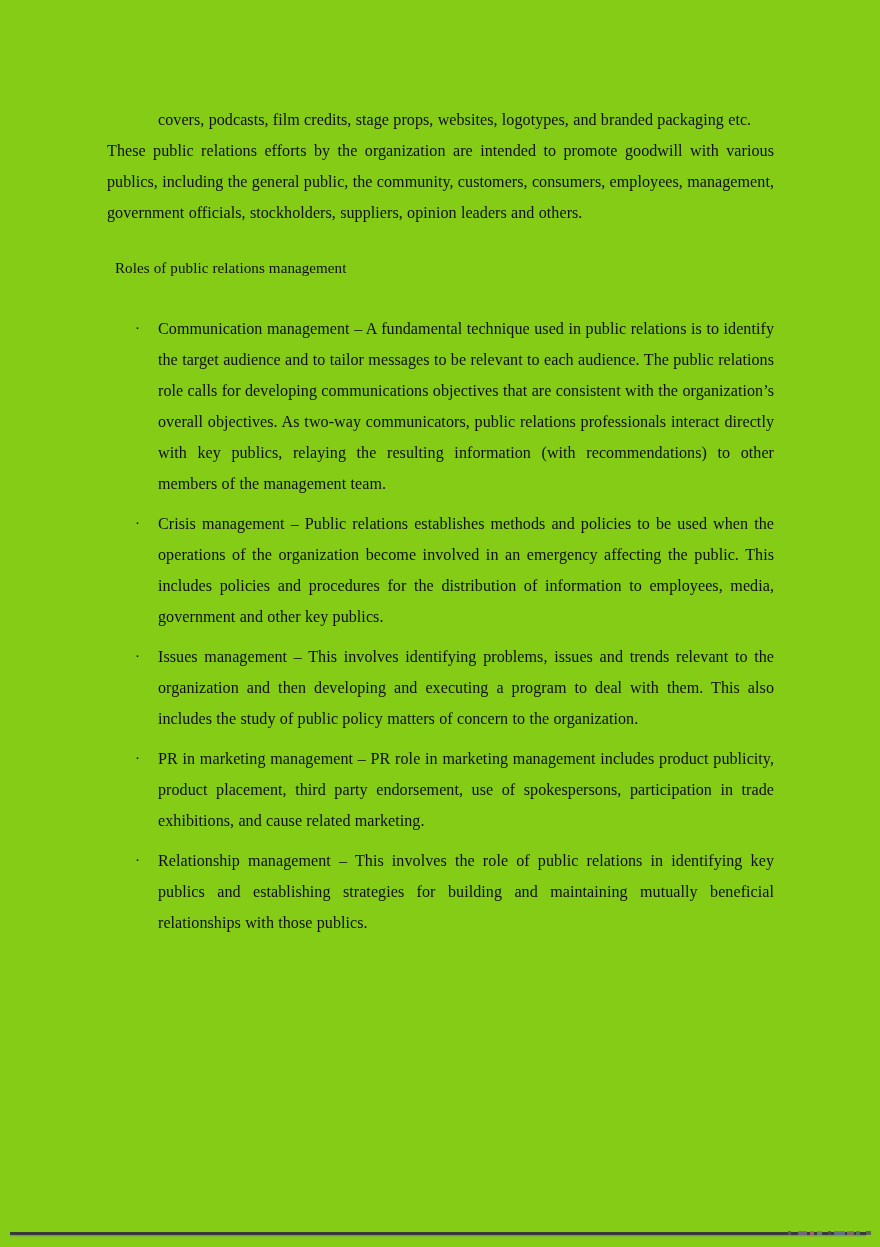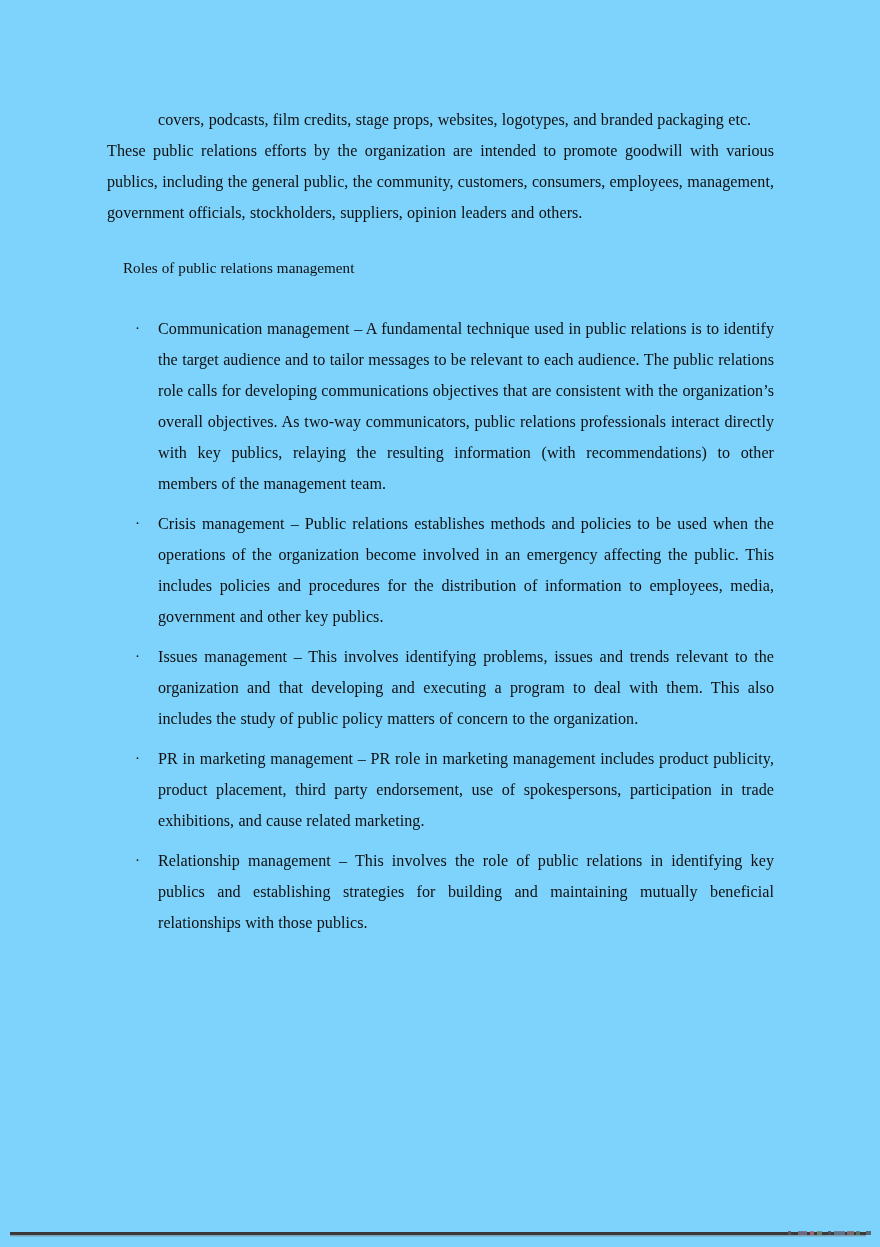--- a/index.html
+++ b/index.html
@@ -16,21 +16,21 @@
     color: #100f0f;
     -webkit-font-smoothing: antialiased;
   }
 
   .page {
     position: absolute;
     left: 0;
     top: 0;
     width: 880px;
     height: 1247px;
-    background: #7dd3fc;
+    background: #84cc16;
   }
 
   
   .doc-body {
     position: absolute;
     left: 107px;
     top: 104px;
     width: 667px;   
   }
 
@@ -51,21 +51,21 @@
   }
 
   .para-block {
     margin-top: 0;
   }
 
   .section-heading {
     font-size: 15.1px;
     line-height: 31px;
     text-align: left;
-    margin: 25px 0 0 16px;
+    margin: 25px 0 0 8px;
     letter-spacing: 0.05px;
   }
 
   .para-after-heading {
     margin-top: 30px;
   }
 
   
   .bullet-list {
     list-style: none;
@@ -160,21 +160,21 @@
         <span class="bullet-text">Communication management – A fundamental technique used in public relations is to identify the target audience and to tailor messages to be relevant to each audience. The public relations role calls for developing communications objectives that are consistent with the organization’s overall objectives. As two-way communicators, public relations professionals interact directly with key publics, relaying the resulting information (with recommendations) to other members of the management team.</span>
       </li>
 
       <li class="bullet-item">
         <span class="bullet-marker">·</span>
         <span class="bullet-text">Crisis management – Public relations establishes methods and policies to be used when the operations of the organization become involved in an emergency affecting the public. This includes policies and procedures for the distribution of information to employees, media, government and other key publics.</span>
       </li>
 
       <li class="bullet-item no-justify-first">
         <span class="bullet-marker">·</span>
-        <span class="bullet-text">Issues management – This involves identifying problems, issues and trends relevant to the organization and that developing and executing a program to deal with them. This also includes the study of public policy matters of concern to the organization.</span>
+        <span class="bullet-text">Issues management – This involves identifying problems, issues and trends relevant to the organization and then developing and executing a program to deal with them. This also includes the study of public policy matters of concern to the organization.</span>
       </li>
 
       <li class="bullet-item">
         <span class="bullet-marker">·</span>
         <span class="bullet-text"> PR in marketing management – PR role in marketing management includes product publicity, product placement, third party endorsement, use of spokespersons, participation in trade exhibitions, and cause related marketing.</span>
       </li>
 
       <li class="bullet-item">
         <span class="bullet-marker">·</span>
         <span class="bullet-text">Relationship management – This involves the role of public relations in identifying key publics and establishing strategies for building and maintaining mutually beneficial relationships with those publics.</span>

